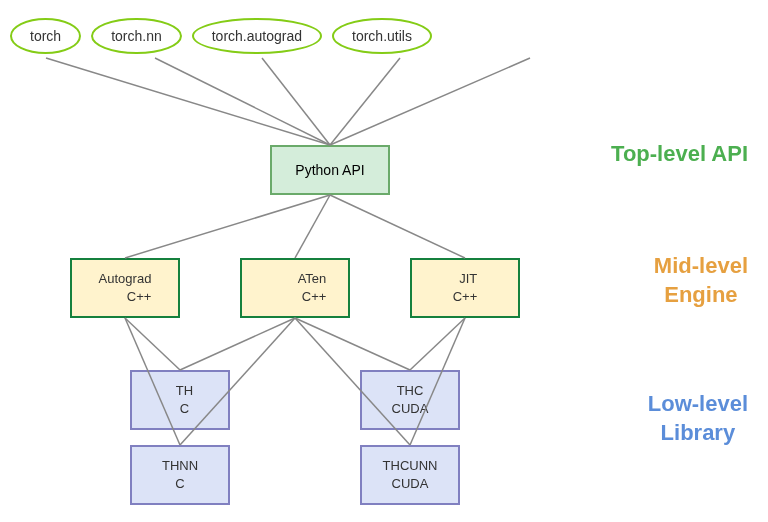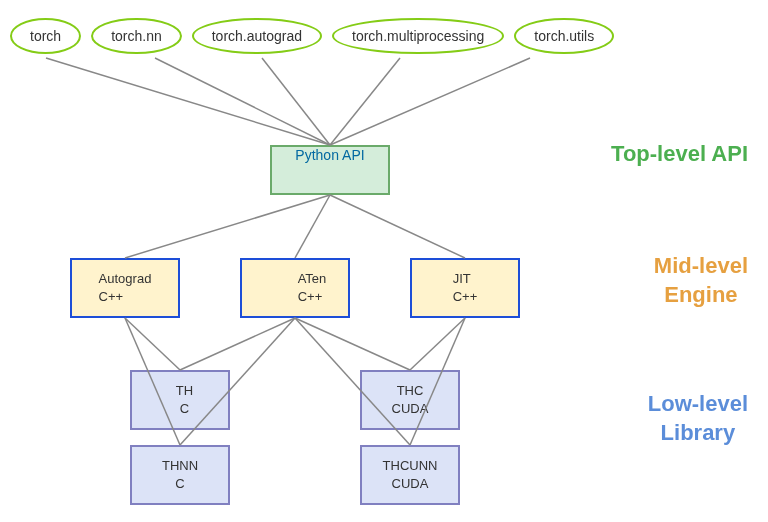--- a/index.html
+++ b/index.html
@@ -55,39 +55,39 @@
     
     .python-api-box {
       position: absolute;
       top: 145px;
       left: 270px;
       width: 120px;
       height: 50px;
       border: 2px solid #6aaa6a;
       background: #d4edda;
       display: flex;
-      align-items: flex-start;
+      align-items: center;
       justify-content: center;
       font-size: 14px;
-      color: #0369a1;
+      color: #000000;
     }
 
     
     .mid-box {
       position: absolute;
       width: 110px;
       height: 60px;
-      border: 2px solid #1d4ed8;
+      border: 2px solid #15803d;
       background: #fff3cd;
       display: flex;
       align-items: center;
       justify-content: center;
       font-size: 13px;
       color: #333;
-      text-align: left;
+      text-align: right;
       line-height: 1.4;
     }
 
     .autograd-box {
       top: 258px;
       left: 70px;
     }
 
     .aten-box {
       top: 258px;
@@ -180,23 +180,20 @@
     <div class="ellipse">
       <span>torch</span>
     </div>
     <div class="ellipse">
       <span>torch.nn</span>
     </div>
     <div class="ellipse">
       <span>torch.autograd</span>
     </div>
     <div class="ellipse">
-      <span>torch.multiprocessing</span>
-    </div>
-    <div class="ellipse">
       <span>torch.utils</span>
     </div>
   </div>
 
   <div class="python-api-box">
     <span>Python API</span>
   </div>
 
   <div class="mid-box autograd-box">
     <span>Autograd<br>C++</span>

